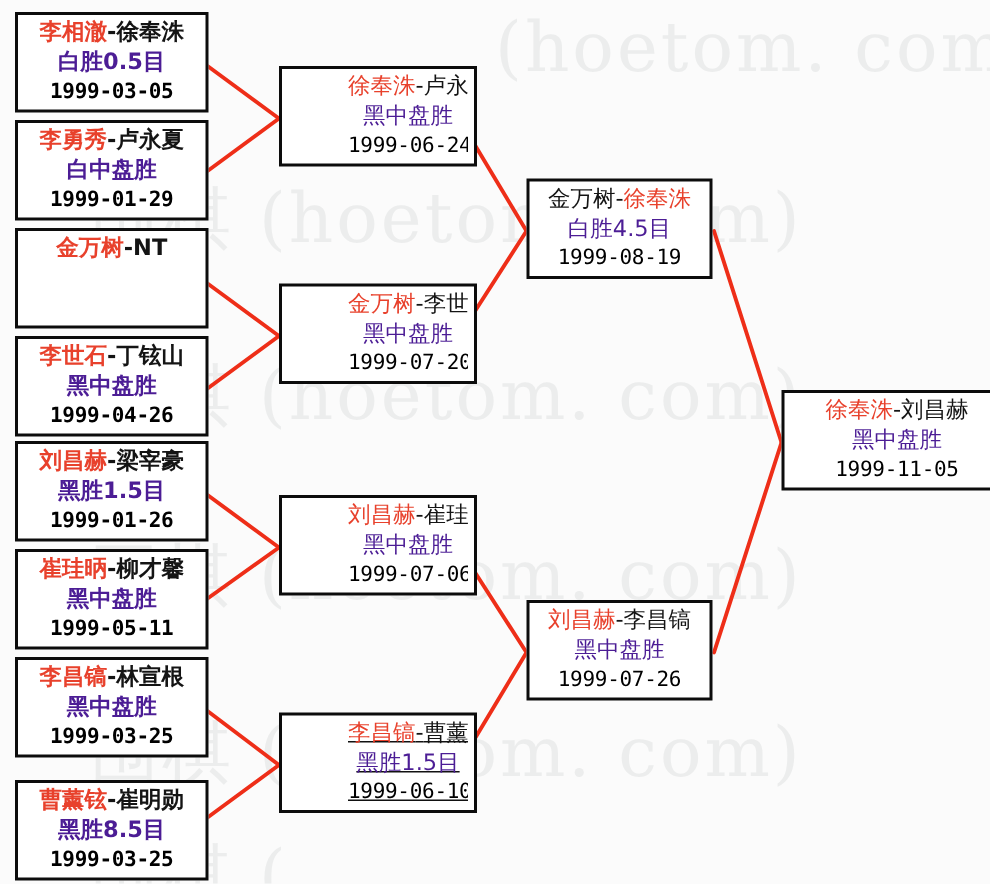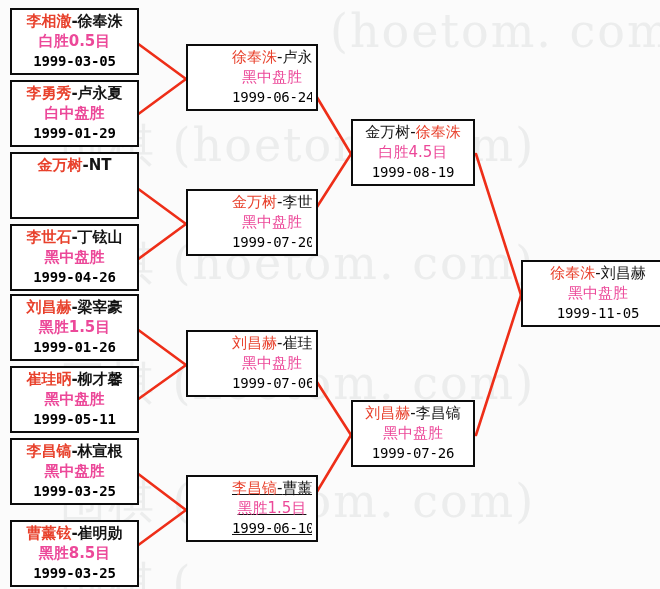--- a/index.html
+++ b/index.html
@@ -55,21 +55,21 @@
   .match .ln{
     display:block;
     white-space:nowrap;
     overflow:hidden;
   }
   .match .ln.pair{ letter-spacing:0px; }
   .match .ln.blank{ visibility:hidden; }
   .winner{ color:#e8412c; }
   .loser{ color:#141414; }
   .sep{ color:#141414; }
-  .res{ color:#ec4899; }
+  .res{ color:#4c1d95; }
   .date{
     color:#000000;
     font-family:"DejaVu Sans Mono","Liberation Mono",monospace;
     font-size:14px;
     letter-spacing:-0.2px;
   }
   
   .c1{ left:10px;  width:129px;font-weight:bold; }
   .c2{ left:186px; width:132px;padding-left:44px; }
   .c3{ left:351px; width:124px; }

